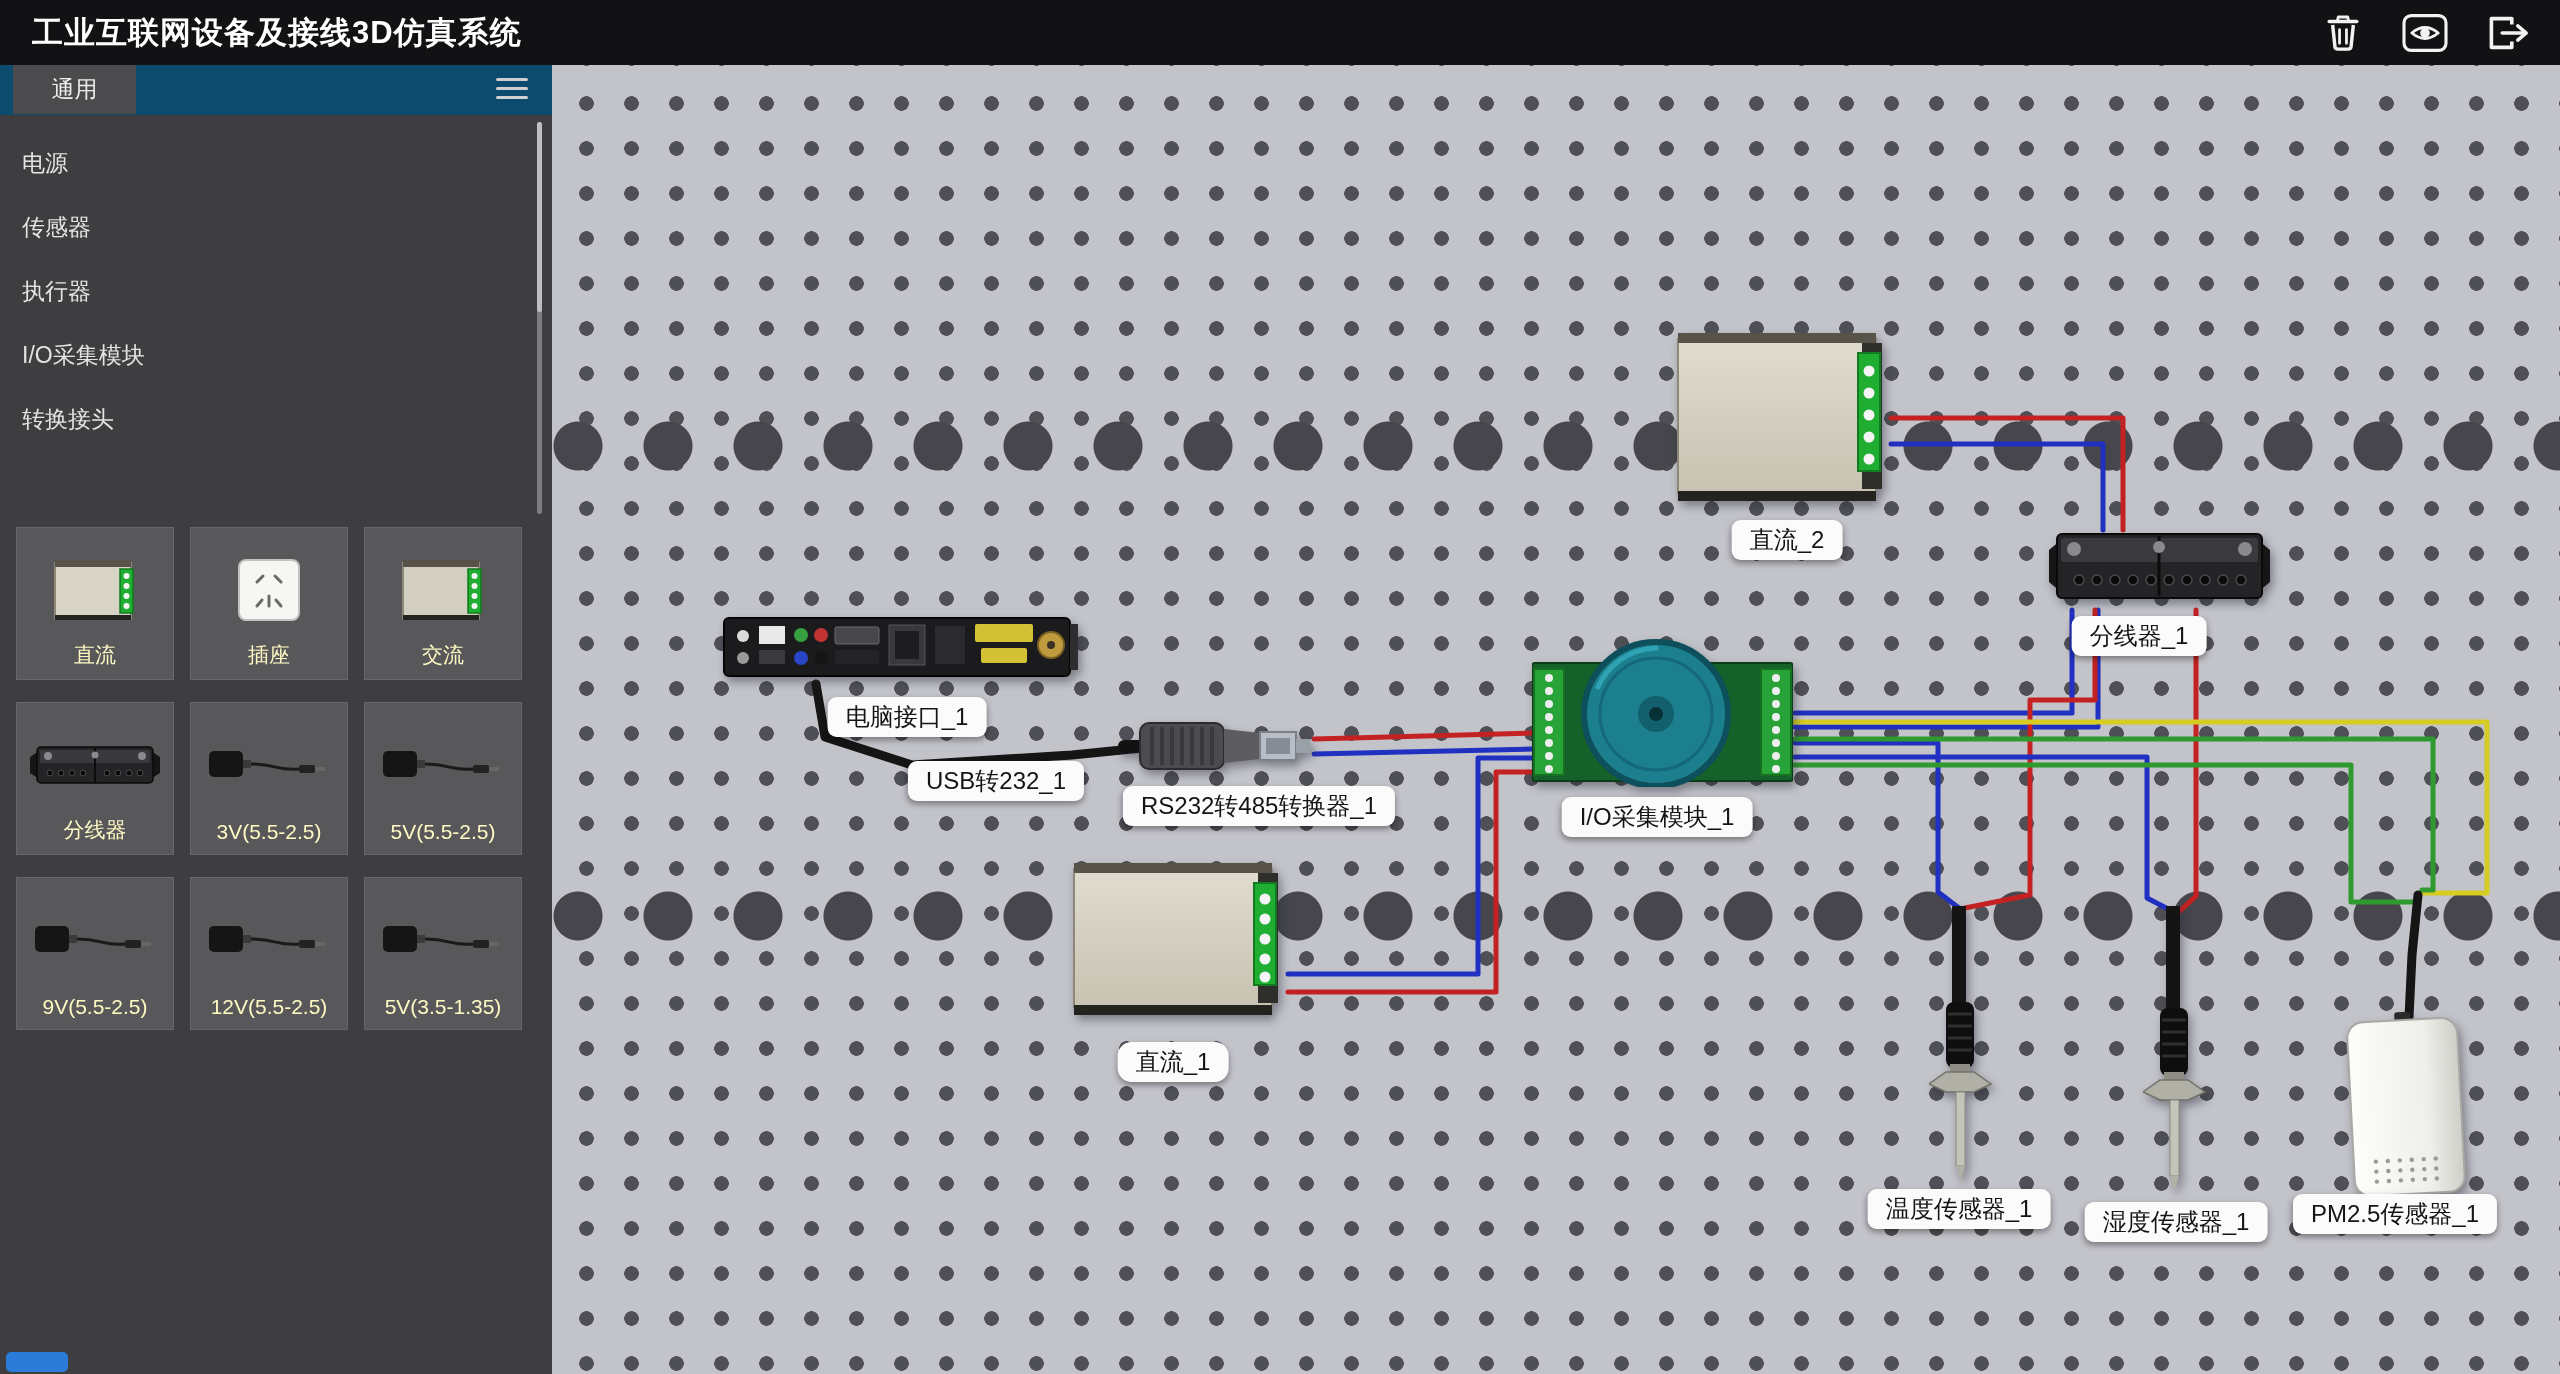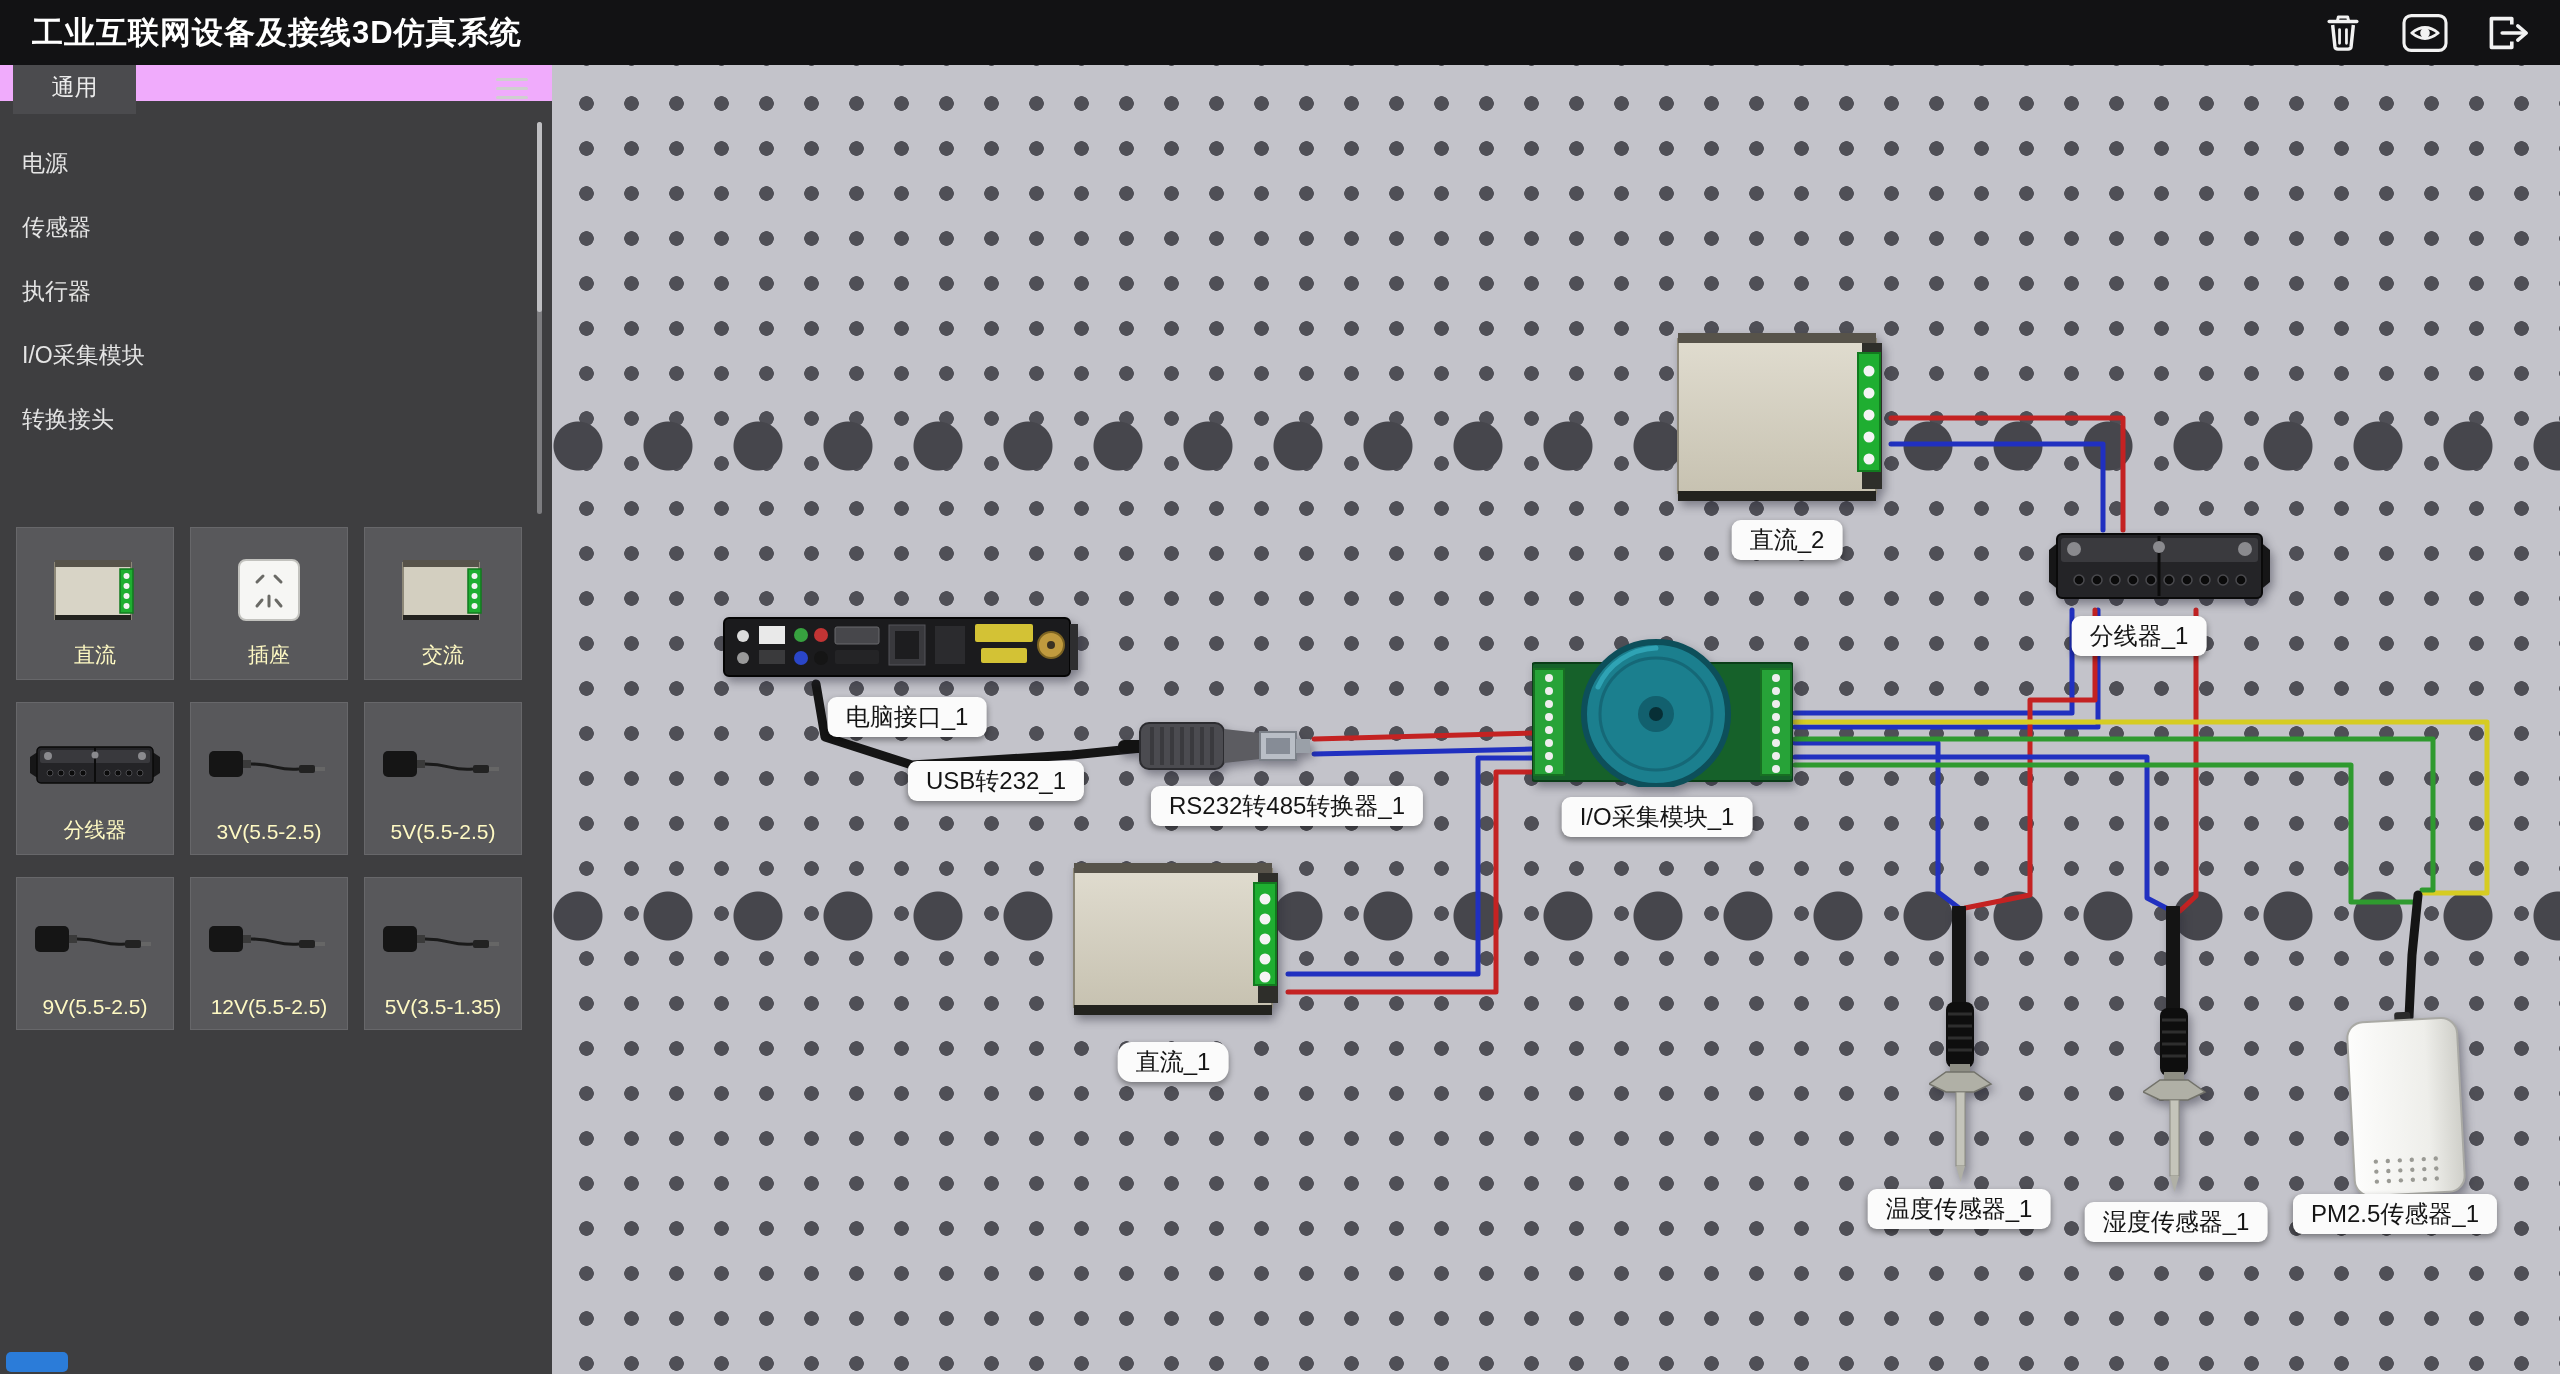--- a/index.html
+++ b/index.html
@@ -11,21 +11,21 @@
     background:#121214; z-index:20; }
   .topbar .title { position:absolute; left:32px; top:0; line-height:65px;
     color:#ffffff; font-size:31px; font-weight:bold; letter-spacing:1px; }
   .top-icons { position:absolute; right:22px; top:9px; display:flex; gap:20px; }
   .top-icon { width:62px; height:48px; display:flex; align-items:center;
     justify-content:center; cursor:pointer; }
 
   
   .sidebar { position:absolute; left:0; top:65px; width:552px; height:1309px;
     background:#3e3e40; z-index:10; }
-  .tabstrip { position:absolute; left:0; top:0; width:552px; height:36px; background:#f0abfc;font-family:Liberation Mono, monospace; }
+  .tabstrip { position:absolute; left:0; top:0; width:552px; height:50px; background:#0c4a6e; }
   .tab { position:absolute; left:13px; top:0; width:123px; height:49px;
     background:#4b4b4e; color:#ececec; font-size:23px; text-align:center;
     line-height:49px; cursor:pointer; }
   .hamburger { position:absolute; right:24px; top:13px; width:32px; height:24px; cursor:pointer; }
   .hamburger span { display:block; height:3px; background:#cfcfcf; margin-bottom:6px; border-radius:2px; }
 
   .cat-list { position:absolute; left:0; top:49px; width:530px; padding-top:17px; }
   .cat-item { height:64px; line-height:64px; padding-left:22px; color:#e4e4e4;
     font-size:23px; cursor:pointer; }
   .cat-scrollbar { position:absolute; left:537px; top:57px; width:5px; height:392px;
@@ -492,19 +492,19 @@
             <circle cx="90" cy="168" r="2.2"></circle>
         </g>
       </g>
     </svg>
   </div>
 
   <div class="tag" style="left:1235px;top:455px;">直流_2</div>
   <div class="tag" style="left:1587px;top:551px;">分线器_1</div>
   <div class="tag" style="left:355px;top:632px;">电脑接口_1</div>
   <div class="tag" style="left:444px;top:696px;">USB转232_1</div>
-  <div class="tag" style="left:707px;top:721px;margin-left:28px;">RS232转485转换器_1</div>
+  <div class="tag" style="left:707px;top:721px;">RS232转485转换器_1</div>
   <div class="tag" style="left:1105px;top:732px;">I/O采集模块_1</div>
   <div class="tag" style="left:621px;top:977px;border-radius:14px;">直流_1</div>
   <div class="tag" style="left:1407px;top:1124px;">温度传感器_1</div>
   <div class="tag" style="left:1624px;top:1137px;">湿度传感器_1</div>
   <div class="tag" style="left:1843px;top:1129px;">PM2.5传感器_1</div>
 </div>
 
 </body></html>

